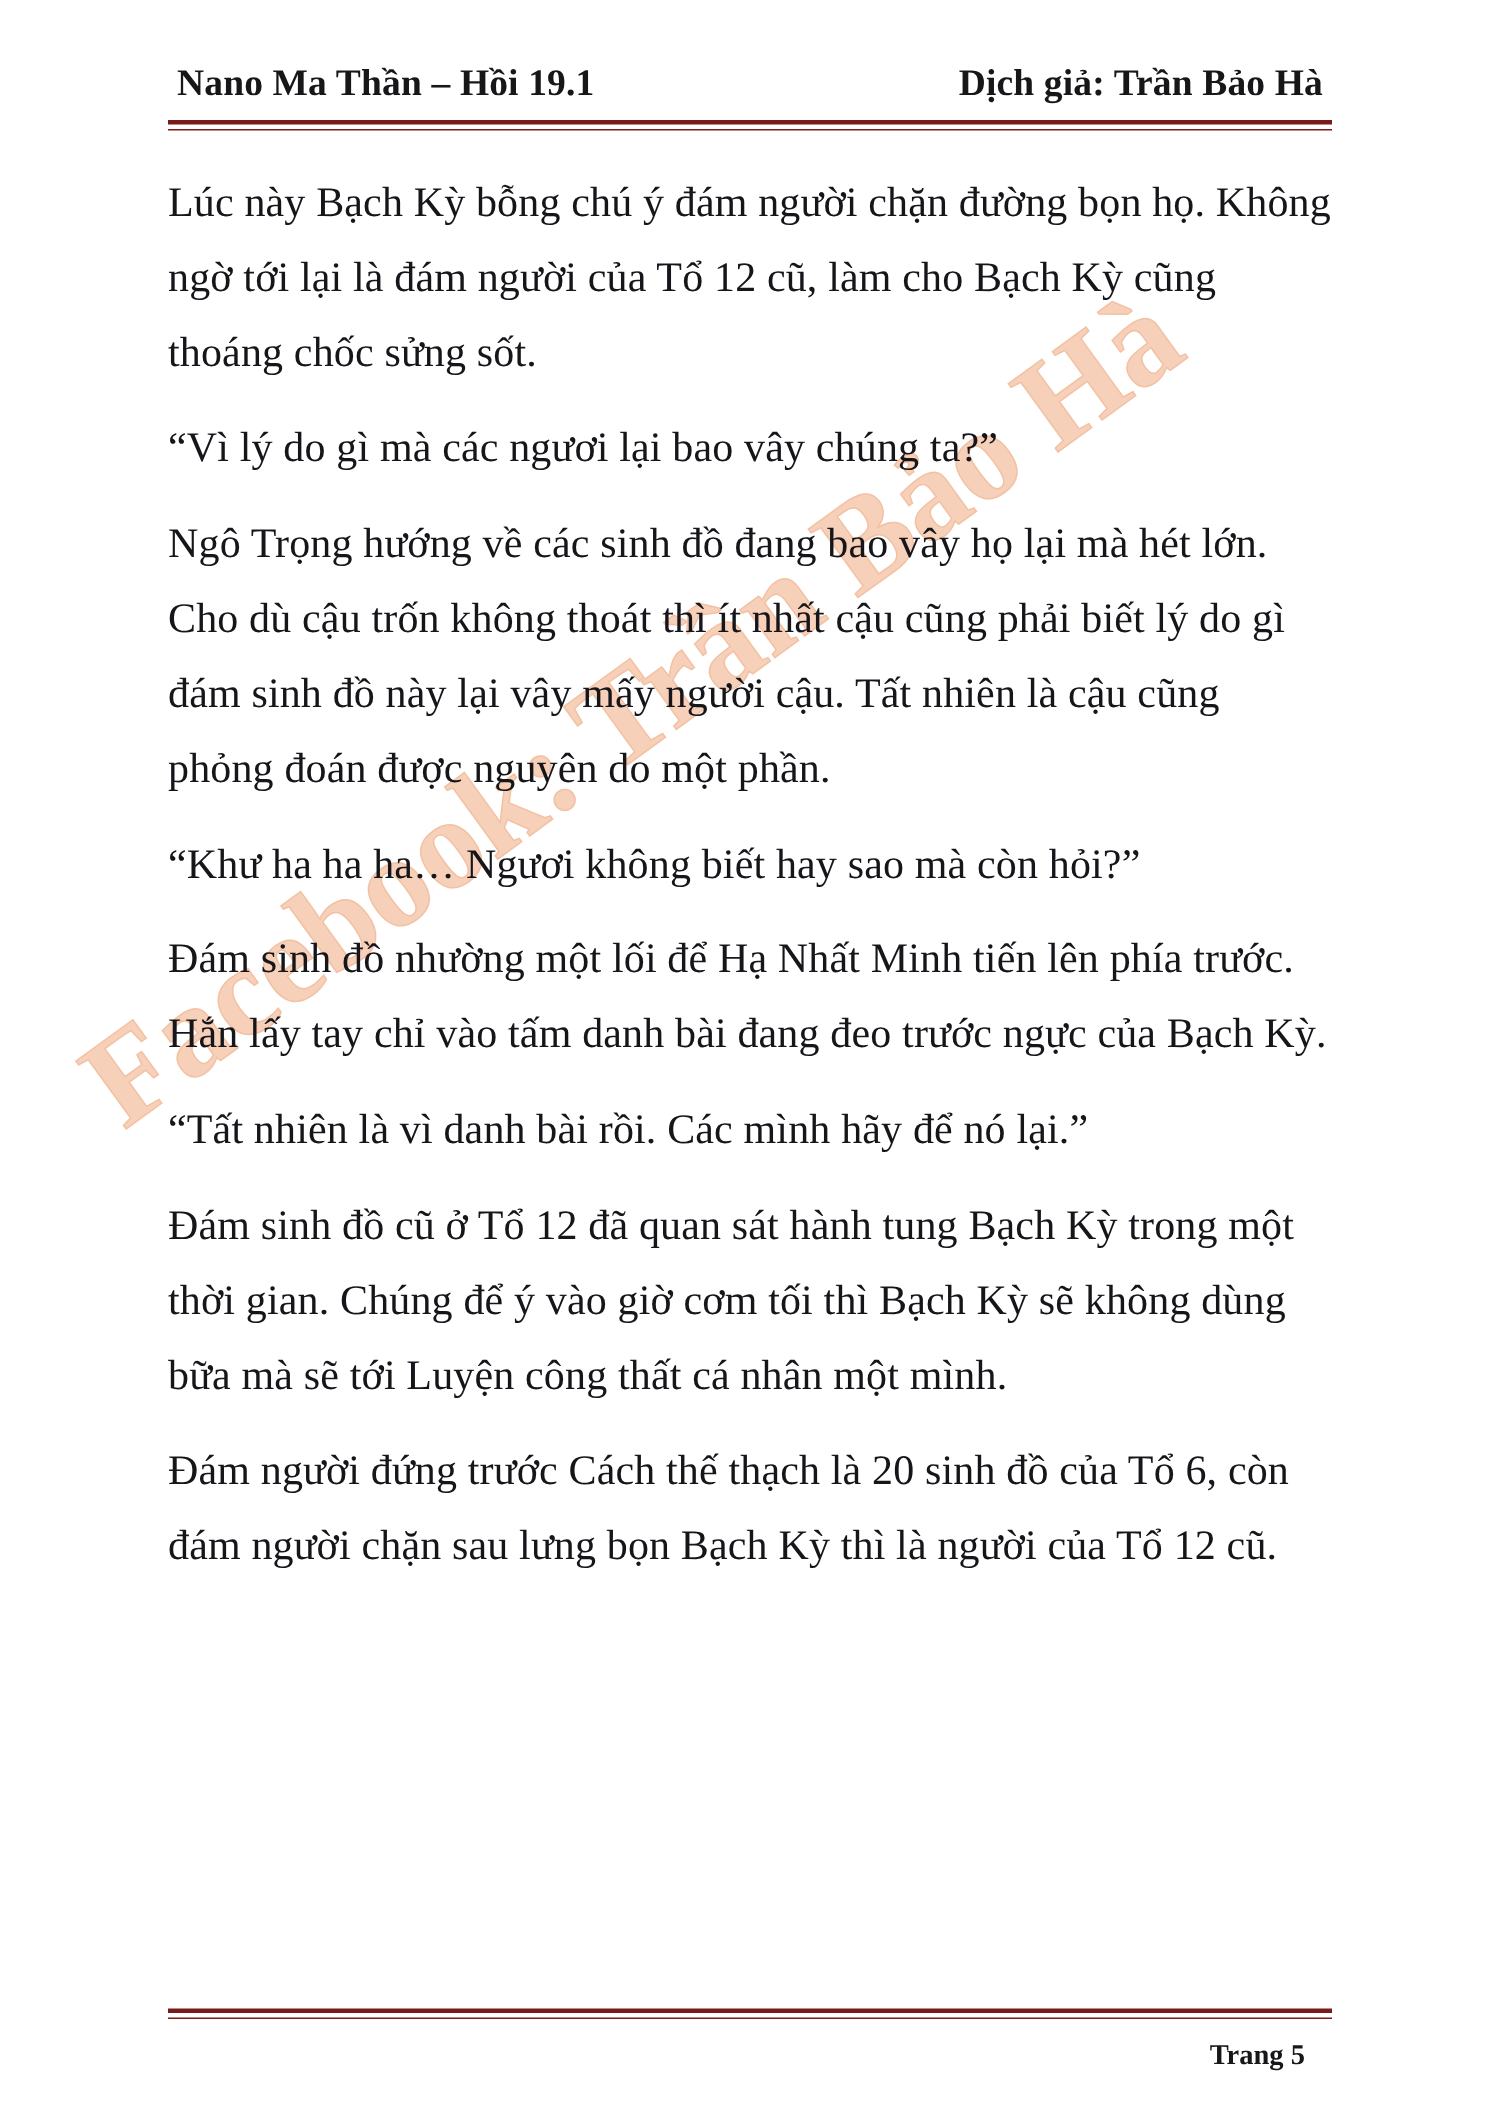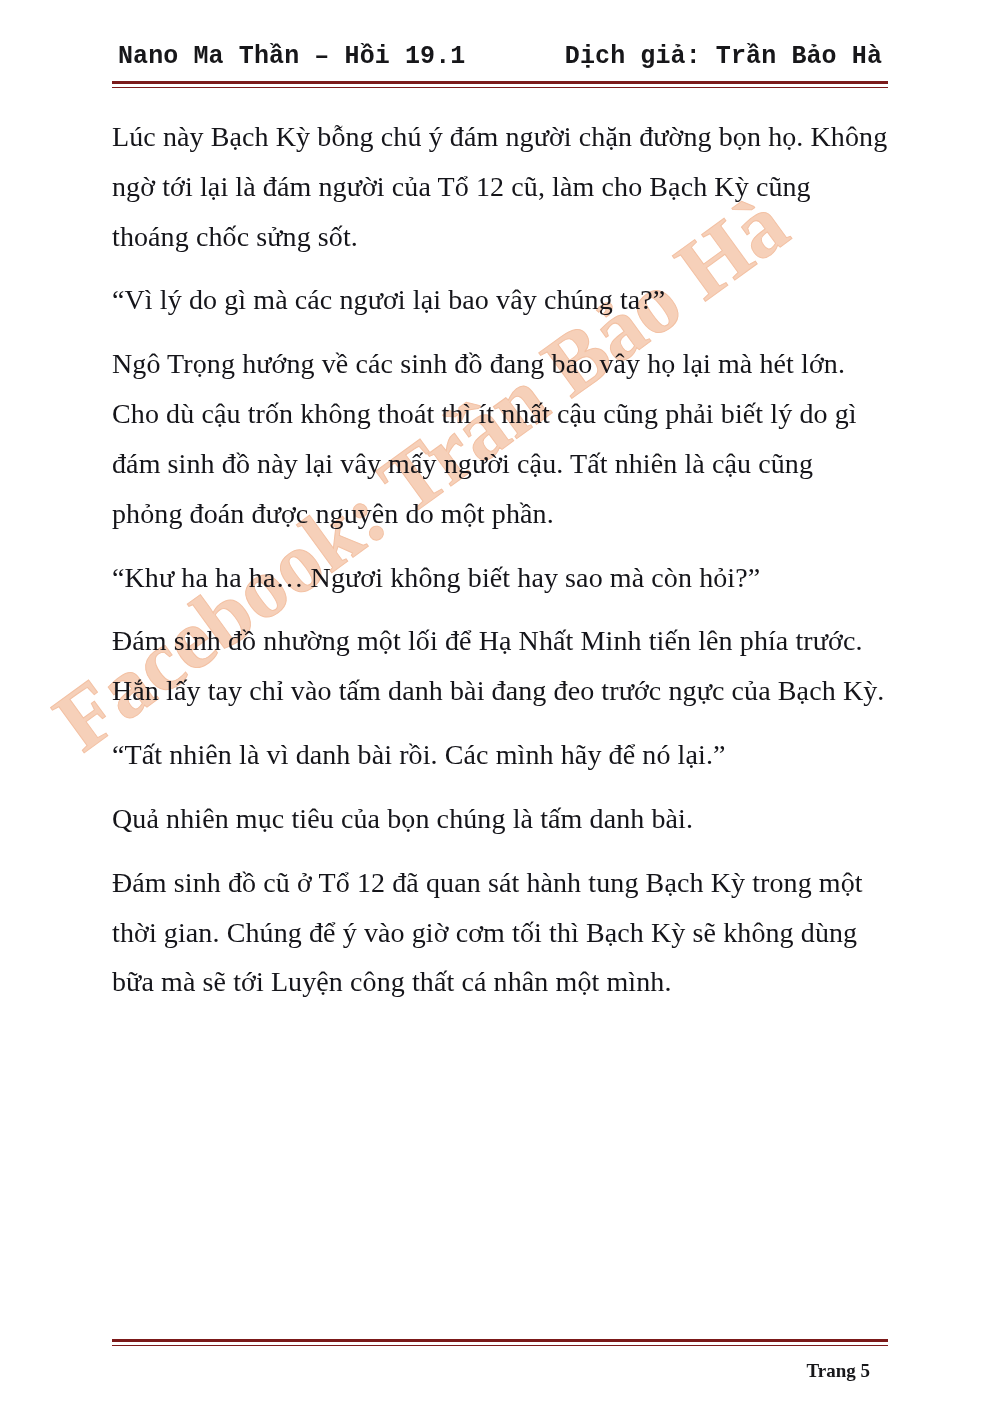--- a/index.html
+++ b/index.html
@@ -26,21 +26,20 @@
   
   .doc-header {
     display: flex;
     justify-content: space-between;
     align-items: baseline;
     font-size: 25px;
     font-weight: bold;
     color: #17171a;
     padding: 0 6px 10px 6px;
     letter-spacing: 0.1px;
-    font-family: Liberation Mono, monospace;
   }
   .header-rule {
     border: 0;
     border-top: 3px solid #7b1a1a;
     border-bottom: 1px solid #7b1a1a;
     height: 3px;
     margin: 0 0 24px 0;
     padding: 0;
     background: transparent;
   }
@@ -121,22 +120,22 @@
     </div>
     <hr class="header-rule">
 
     <div class="body-text">
       <p>Lúc này Bạch Kỳ bỗng chú ý đám người chặn đường bọn họ. Không ngờ tới lại là đám người của Tổ 12 cũ, làm cho Bạch Kỳ cũng thoáng chốc sửng sốt.</p>
       <p>“Vì lý do gì mà các ngươi lại bao vây chúng ta?”</p>
       <p>Ngô Trọng hướng về các sinh đồ đang bao vây họ lại mà hét lớn. Cho dù cậu trốn không thoát thì ít nhất cậu cũng phải biết lý do gì đám sinh đồ này lại vây mấy người cậu. Tất nhiên là cậu cũng phỏng đoán được nguyên do một phần.</p>
       <p>“Khư ha ha ha… Ngươi không biết hay sao mà còn hỏi?”</p>
       <p>Đám sinh đồ nhường một lối để Hạ Nhất Minh tiến lên phía trước. Hắn lấy tay chỉ vào tấm danh bài đang đeo trước ngực của Bạch Kỳ.</p>
       <p>“Tất nhiên là vì danh bài rồi. Các mình hãy để nó lại.”</p>
-      <p>Quả nhiên mục tiêu của bọn chúng là tấm danh bài.</p>
       <p>Đám sinh đồ cũ ở Tổ 12 đã quan sát hành tung Bạch Kỳ trong một thời gian. Chúng để ý vào giờ cơm tối thì Bạch Kỳ sẽ không dùng bữa mà sẽ tới Luyện công thất cá nhân một mình.</p>
+      <p>Đám người đứng trước Cách thế thạch là 20 sinh đồ của Tổ 6, còn đám người chặn sau lưng bọn Bạch Kỳ thì là người của Tổ 12 cũ.</p>
     </div>
 
   </div>
 
   <hr class="footer-rule">
   <div class="doc-footer">Trang 5</div>
 
 </div>
 
 </body></html>

